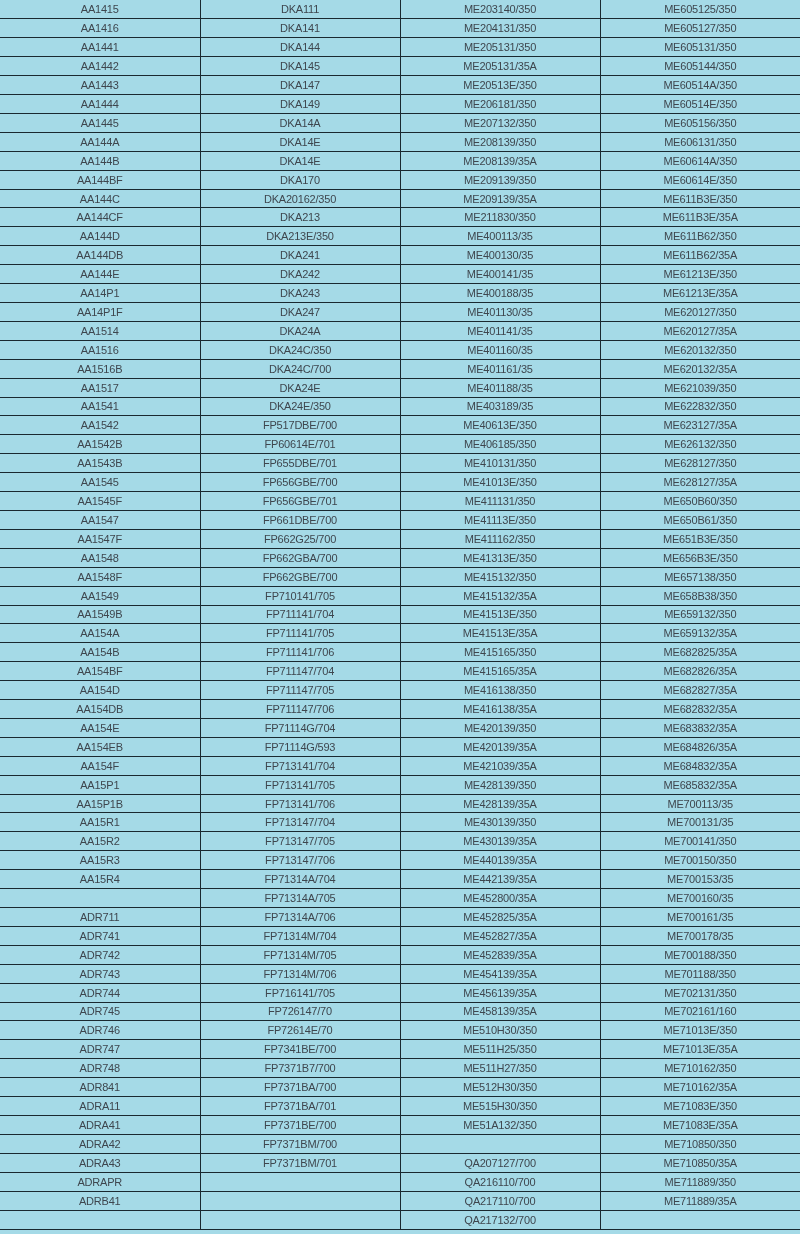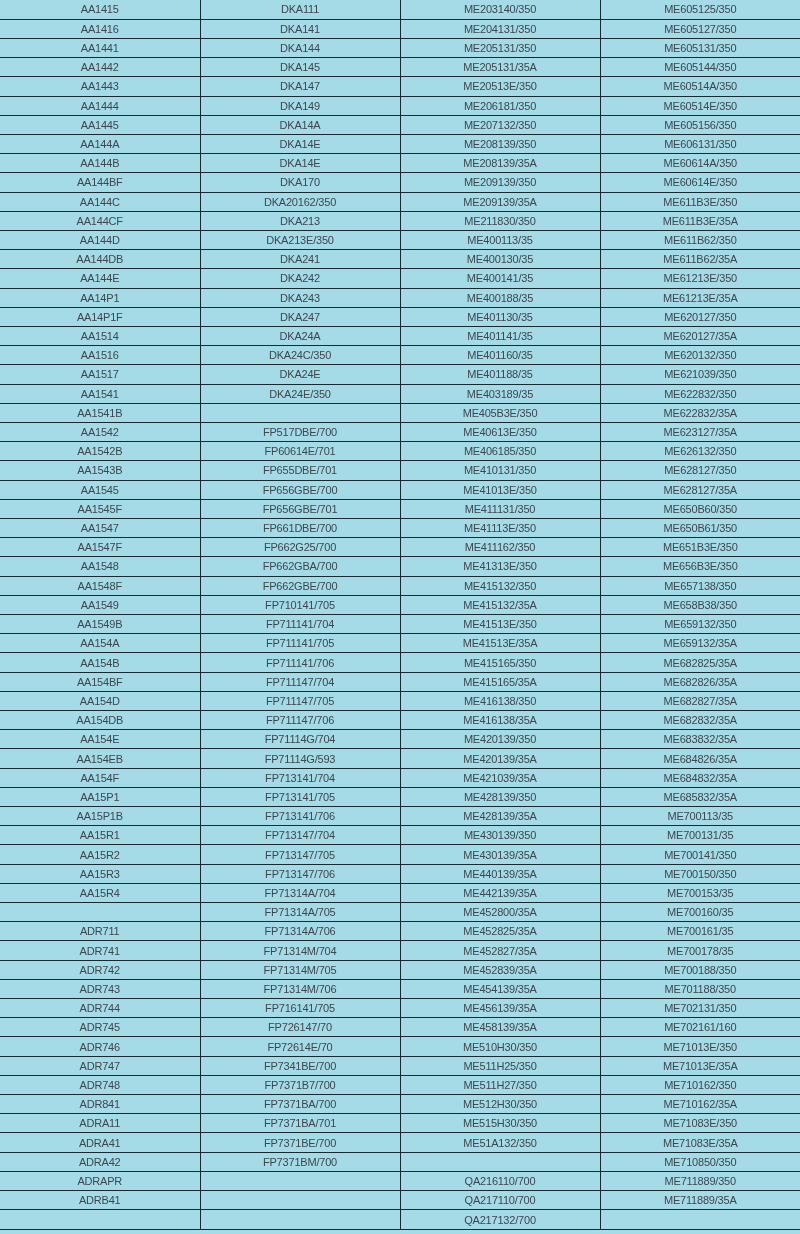--- a/index.html
+++ b/index.html
@@ -155,38 +155,38 @@
           <td>ME401141/35</td>
           <td>ME620127/35A</td>
         </tr>
         <tr>
           <td>AA1516</td>
           <td>DKA24C/350</td>
           <td>ME401160/35</td>
           <td>ME620132/350</td>
         </tr>
         <tr>
+          <td>AA1516B</td>
+          <td>DKA24C/700</td>
+          <td>ME401161/35</td>
+          <td>ME620132/35A</td>
+        </tr>
+        <tr>
           <td>AA1517</td>
           <td>DKA24E</td>
           <td>ME401188/35</td>
           <td>ME621039/350</td>
         </tr>
         <tr>
           <td>AA1541</td>
           <td>DKA24E/350</td>
           <td>ME403189/35</td>
           <td>ME622832/350</td>
         </tr>
         <tr>
-          <td>AA1541B</td>
-          <td></td>
-          <td>ME405B3E/350</td>
-          <td>ME622832/35A</td>
-        </tr>
-        <tr>
           <td>AA1542</td>
           <td>FP517DBE/700</td>
           <td>ME40613E/350</td>
           <td>ME623127/35A</td>
         </tr>
         <tr>
           <td>AA1542B</td>
           <td>FP60614E/701</td>
           <td>ME406185/350</td>
           <td>ME626132/350</td>
@@ -405,20 +405,26 @@
           <td>ADRA41</td>
           <td>FP7371BE/700</td>
           <td>ME51A132/350</td>
           <td>ME71083E/35A</td>
         </tr>
         <tr>
           <td>ADRA42</td>
           <td>FP7371BM/700</td>
           <td></td>
           <td>ME710850/350</td>
+        </tr>
+        <tr>
+          <td>ADRA43</td>
+          <td>FP7371BM/701</td>
+          <td>QA207127/700</td>
+          <td>ME710850/35A</td>
         </tr>
         <tr>
           <td>ADRAPR</td>
           <td></td>
           <td>QA216110/700</td>
           <td>ME711889/350</td>
         </tr>
         <tr>
           <td>ADRB41</td>
           <td></td>

